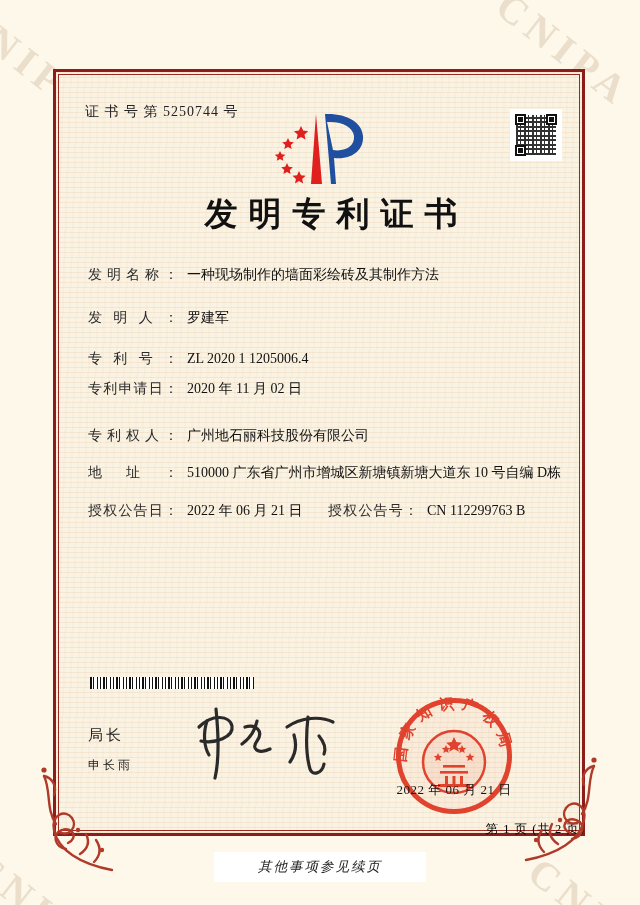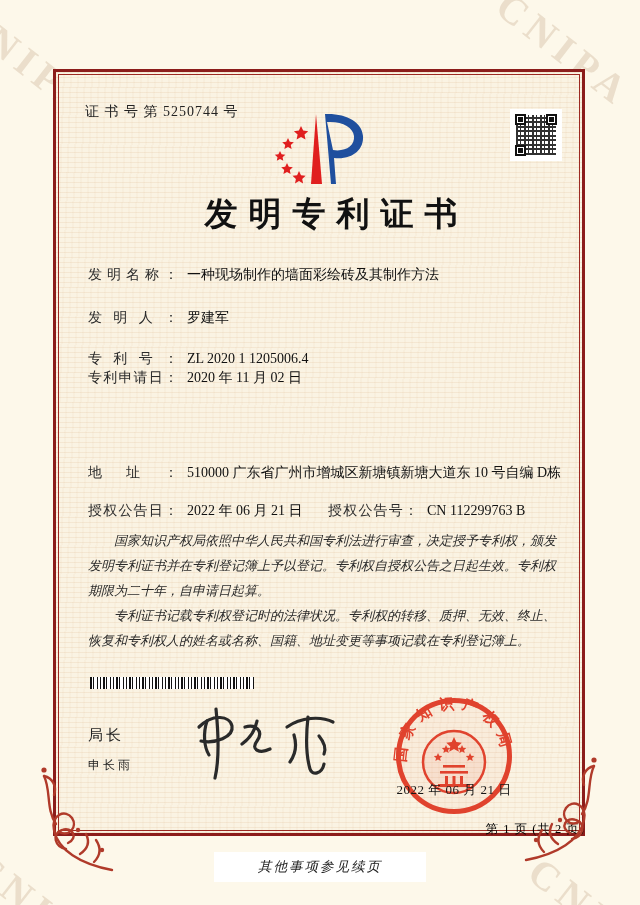--- a/index.html
+++ b/index.html
@@ -41,21 +41,21 @@
 
   .title{position:absolute;left:53px;top:192px;width:532px;text-align:center;
          font-size:33px;font-weight:bold;color:#111;letter-spacing:11px;text-indent:11px;padding-left:12px;}
 
   
   .frow{position:absolute;left:88px;font-size:14px;color:#1f1f1f;line-height:20px;white-space:nowrap;}
   .frow .lbl{display:inline-block;width:90px;text-align:justify;text-align-last:justify;
              -moz-text-align-last:justify;color:#2b2b2b;vertical-align:top;}
   .frow .val{margin-left:9px;color:#111;vertical-align:top;}
   .frow .val.wrap{display:inline-block;width:378px;white-space:normal;}
-  .r1{top:265px;} .r2{top:308px;} .r3{top:349px;} .r4{top:368px;} .r5{top:426px;}
+  .r1{top:265px;} .r2{top:308px;} .r3{top:349px;} .r4{top:379px;} .r5{top:426px;}
   .r6{top:463px;} .r7{top:501px;}
   .grp2{position:absolute;left:240px;top:0;white-space:nowrap;}
 
   
   .body-text{position:absolute;left:88px;top:528px;width:478px;font-size:13px;line-height:25px;
              color:#2a2a2a;font-style:italic;}
   .body-text p{margin:0;text-indent:2em;}
 
   
   .barcode{position:absolute;left:90px;top:677px;width:164px;height:12px;
@@ -125,34 +125,33 @@
   </div>
   <div class="frow r2">
     <span class="lbl">发明人：</span><span class="val">罗建军</span>
   </div>
   <div class="frow r3">
     <span class="lbl">专利号：</span><span class="val">ZL 2020 1 1205006.4</span>
   </div>
   <div class="frow r4">
     <span class="lbl">专利申请日：</span><span class="val">2020 年 11 月 02 日</span>
   </div>
+  <div class="frow r5">
+    <span class="lbl">专利权人：</span><span class="val">广州地石丽科技股份有限公司</span>
+  </div>
   <div class="frow r6">
     <span class="lbl">地址：</span><span class="val wrap">510000 广东省广州市增城区新塘镇新塘大道东 10 号自编 D栋</span>
   </div>
   <div class="frow r7">
     <span class="lbl">授权公告日：</span><span class="val">2022 年 06 月 21 日</span>
     <span class="grp2">
       <span class="lbl">授权公告号：</span><span class="val">CN 112299763 B</span>
     </span>
   </div>
 
-  <div class="body-text">
-    <p>国家知识产权局依照中华人民共和国专利法进行审查，决定授予专利权，颁发发明专利证书并在专利登记簿上予以登记。专利权自授权公告之日起生效。专利权期限为二十年，自申请日起算。</p>
-    <p>专利证书记载专利权登记时的法律状况。专利权的转移、质押、无效、终止、恢复和专利权人的姓名或名称、国籍、地址变更等事项记载在专利登记簿上。</p>
-  </div>
 
   <div class="barcode"></div>
 
   <div class="director-title">局长</div>
   <div class="director-name">申长雨</div>
 
   <svg class="sig" width="160" height="80" viewBox="0 0 160 80">
     <g fill="none" stroke="#2a2a2a" stroke-width="3.2" stroke-linecap="round">
       <path d="M22,18 C18,30 19,44 24,52"></path>
       <path d="M14,24 C28,10 45,13 47,23 C49,34 30,41 16,38"></path>

